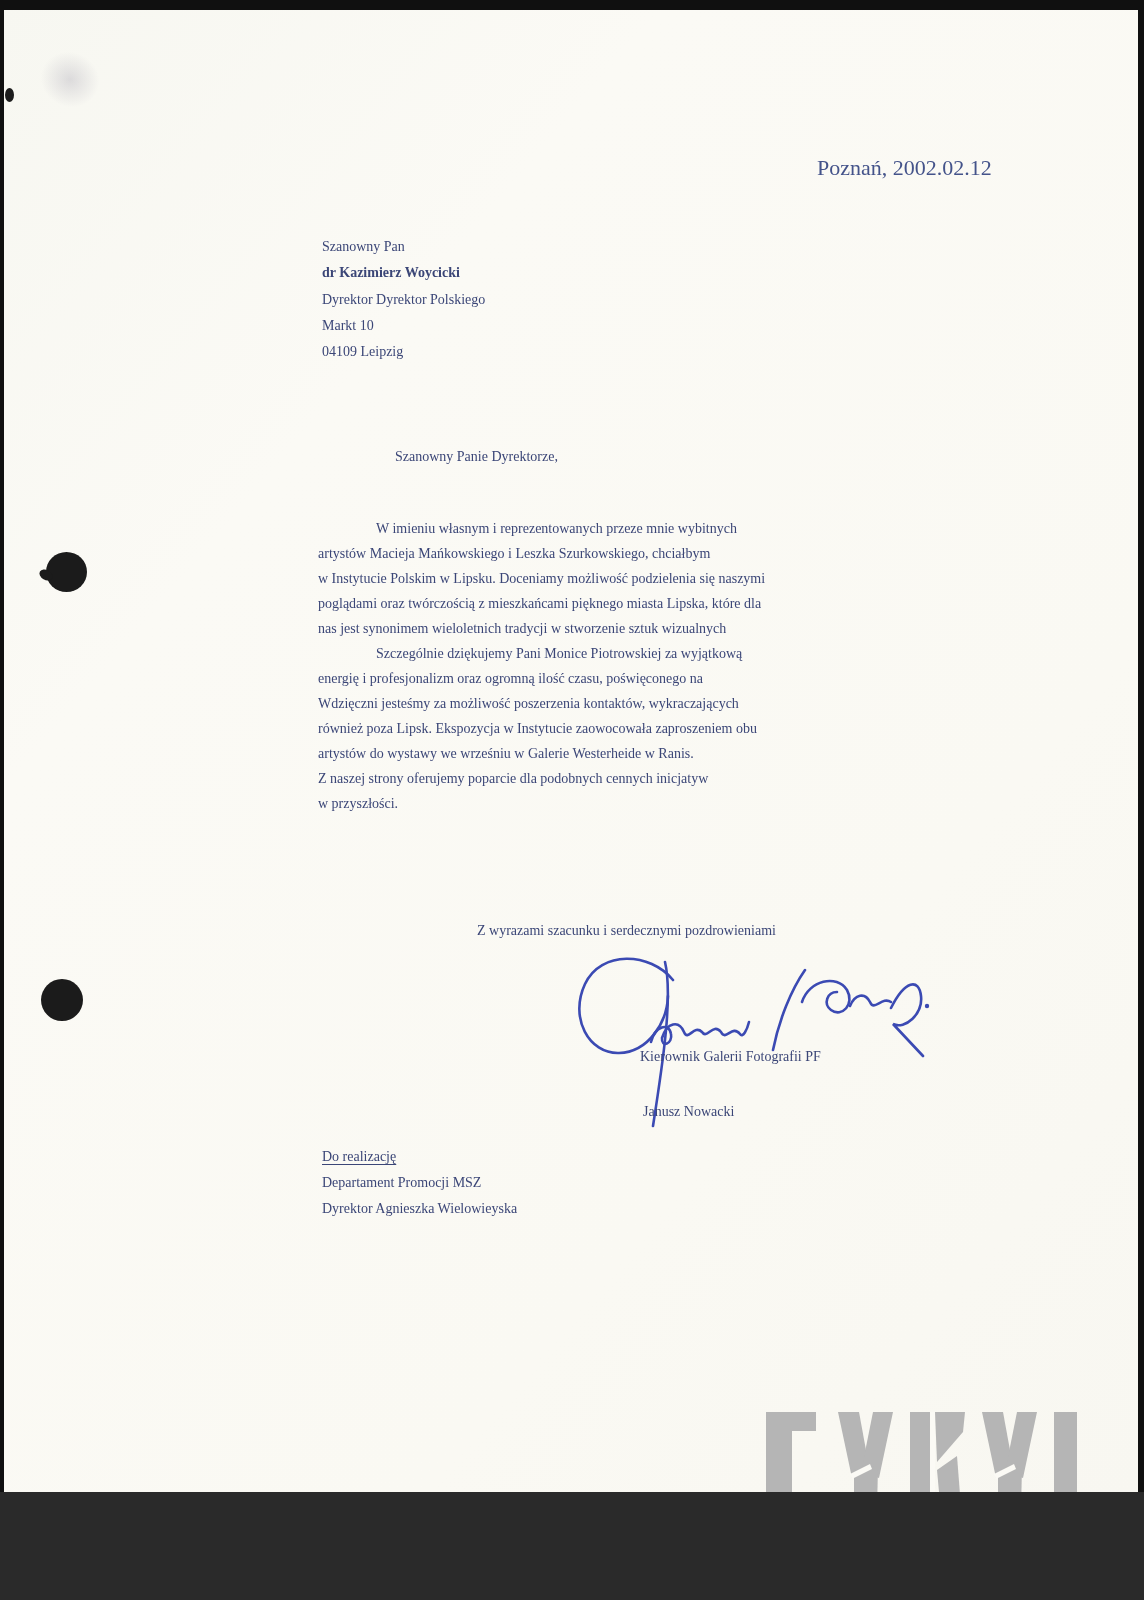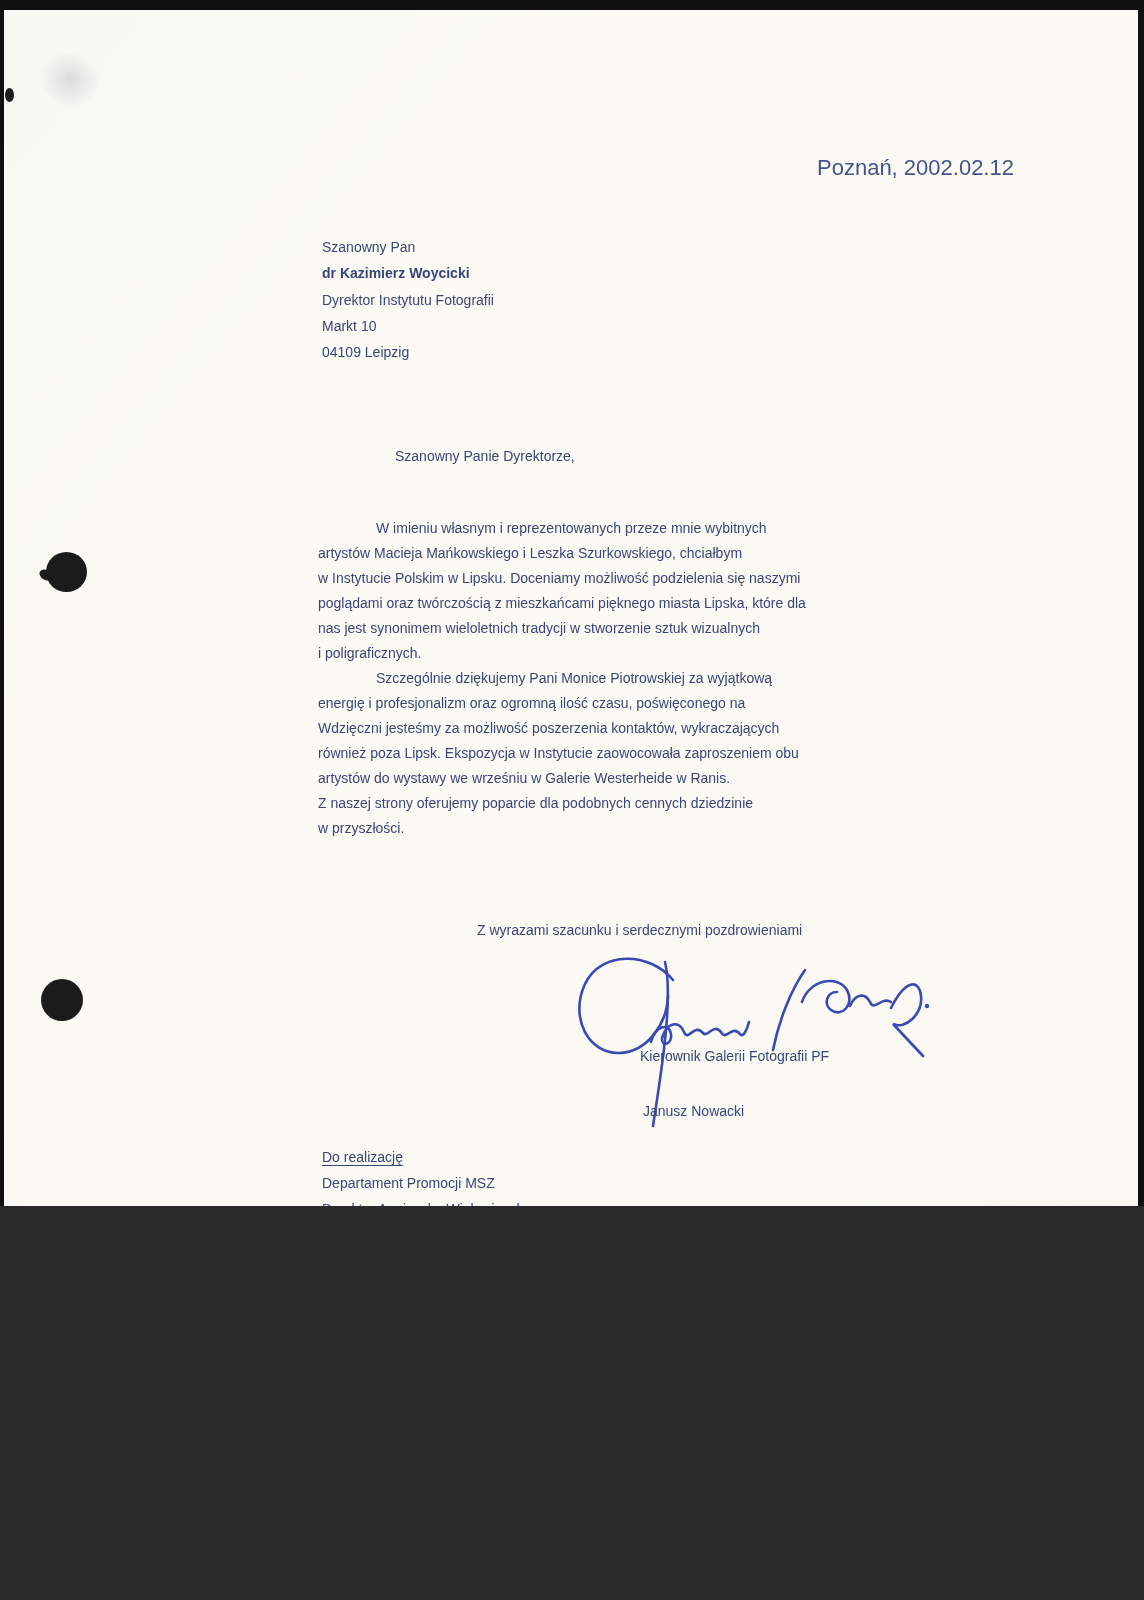--- a/index.html
+++ b/index.html
@@ -1,19 +1,19 @@
 <!DOCTYPE html>
 <html><head>
 <meta charset="utf-8">
 <style>
   html,body{margin:0;padding:0;background:#2a2a2a;}
   .scan{
-    position:relative;width:1144px;height:1206px;overflow:hidden;
+    position:relative;width:1144px;height:1492px;overflow:hidden;
     background:linear-gradient(130deg,#f7f7f1 0%,#fbfaf5 28%,#faf9f3 70%,#f8f7f1 100%);
-    font-family:Liberation Sans, sans-serif;
+    font-family:Liberation Serif, serif;
     color:#3b4677;
   }
   .edge{position:absolute;background:#101010;}
   .edge-top{left:0;top:0;width:1144px;height:10px;}
   .edge-bottom{left:0;top:1591px;width:1144px;height:9px;}
   .edge-left{left:0;top:0;width:4px;height:1600px;}
   .edge-right{left:1138px;top:0;width:6px;height:1600px;}
   .blemish{position:absolute;left:5px;top:88px;width:9px;height:14px;background:#1d1d1d;border-radius:50%;}
   .smudge{position:absolute;left:40px;top:52px;width:60px;height:55px;border-radius:50%;
     background:radial-gradient(ellipse at center,rgba(120,115,140,0.22),rgba(120,115,140,0) 70%);
@@ -45,40 +45,39 @@
 
 <div class="scan">
 
   <div class="smudge"></div>
 
   <div class="txt date">Poznań, 2002.02.12</div>
 
   <div class="txt recipient">
     <div>Szanowny Pan</div>
     <div class="bold">dr Kazimierz Woycicki</div>
-    <div>Dyrektor Instytutu Fotografii</div>
+    <div>Dyrektor Dyrektor Polskiego</div>
     <div>Markt 10</div>
     <div>04109 Leipzig</div>
   </div>
 
   <div class="txt salutation">Szanowny Panie Dyrektorze,</div>
 
   <div class="txt body-block">
     <div class="line indent">W imieniu własnym i reprezentowanych przeze mnie wybitnych</div>
     <div class="line">artystów Macieja Mańkowskiego i Leszka Szurkowskiego, chciałbym</div>
     <div class="line">w Instytucie Polskim w Lipsku. Doceniamy możliwość podzielenia się naszymi</div>
     <div class="line">poglądami oraz twórczością z mieszkańcami pięknego miasta Lipska, które dla</div>
     <div class="line">nas jest synonimem wieloletnich tradycji w stworzenie sztuk wizualnych</div>
-    <div class="line">i poligraficznych.</div>
     <div class="line indent">Szczególnie dziękujemy Pani Monice Piotrowskiej za wyjątkową</div>
     <div class="line">energię i profesjonalizm oraz ogromną ilość czasu, poświęconego na</div>
     <div class="line">Wdzięczni jesteśmy za możliwość poszerzenia kontaktów, wykraczających</div>
     <div class="line">również poza Lipsk. Ekspozycja w Instytucie zaowocowała zaproszeniem obu</div>
     <div class="line">artystów do wystawy we wrześniu w Galerie Westerheide w Ranis.</div>
-    <div class="line">Z naszej strony oferujemy poparcie dla podobnych cennych dziedzinie</div>
+    <div class="line">Z naszej strony oferujemy poparcie dla podobnych cennych inicjatyw</div>
     <div class="line">w przyszłości.</div>
   </div>
 
   <div class="txt closing">Z wyrazami szacunku i serdecznymi pozdrowieniami</div>
 
   <svg class="sig-svg" viewBox="0 0 420 185">
     <g fill="none" stroke="#3b4ab3" stroke-width="2.6" stroke-linecap="round">
       <path d="M118 30 C95 2 46 0 30 34 C14 68 34 104 64 103 C94 102 112 72 113 46"></path>
       <path d="M110 12 C118 46 108 112 98 176"></path>
       <path d="M96 92 C100 76 114 72 116 84 C118 94 106 98 107 88 C112 72 124 70 129 82 C133 92 139 74 147 82 C152 90 158 72 166 82 C171 92 177 74 185 84 C188 88 192 80 194 72"></path>

